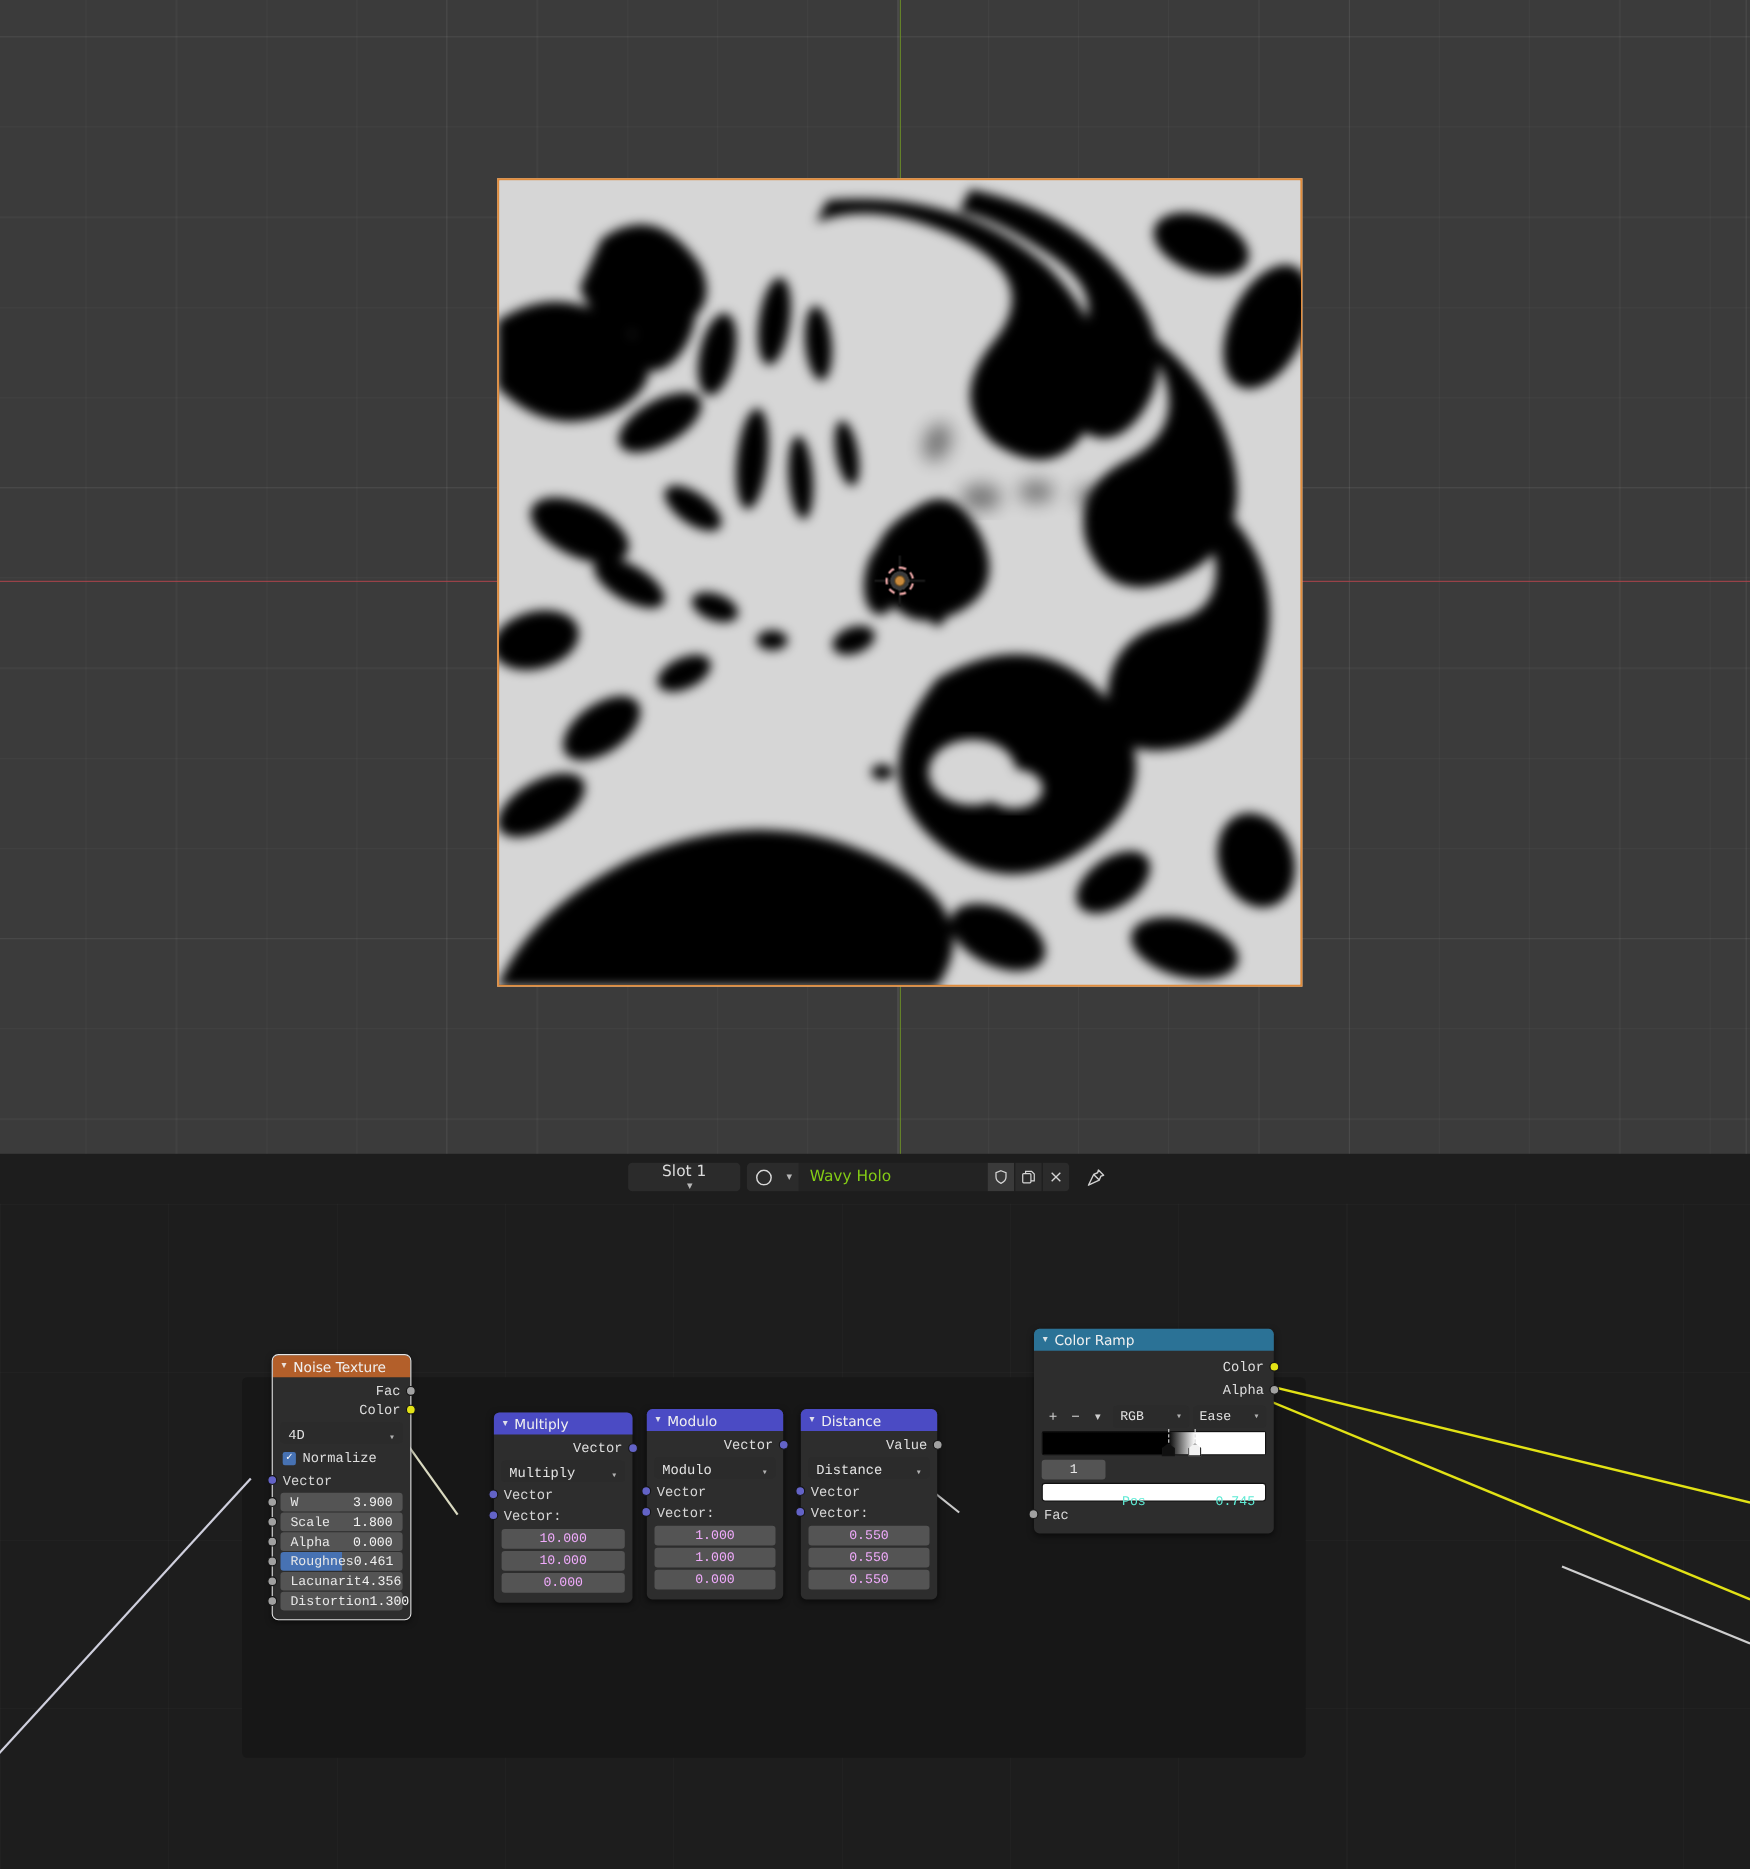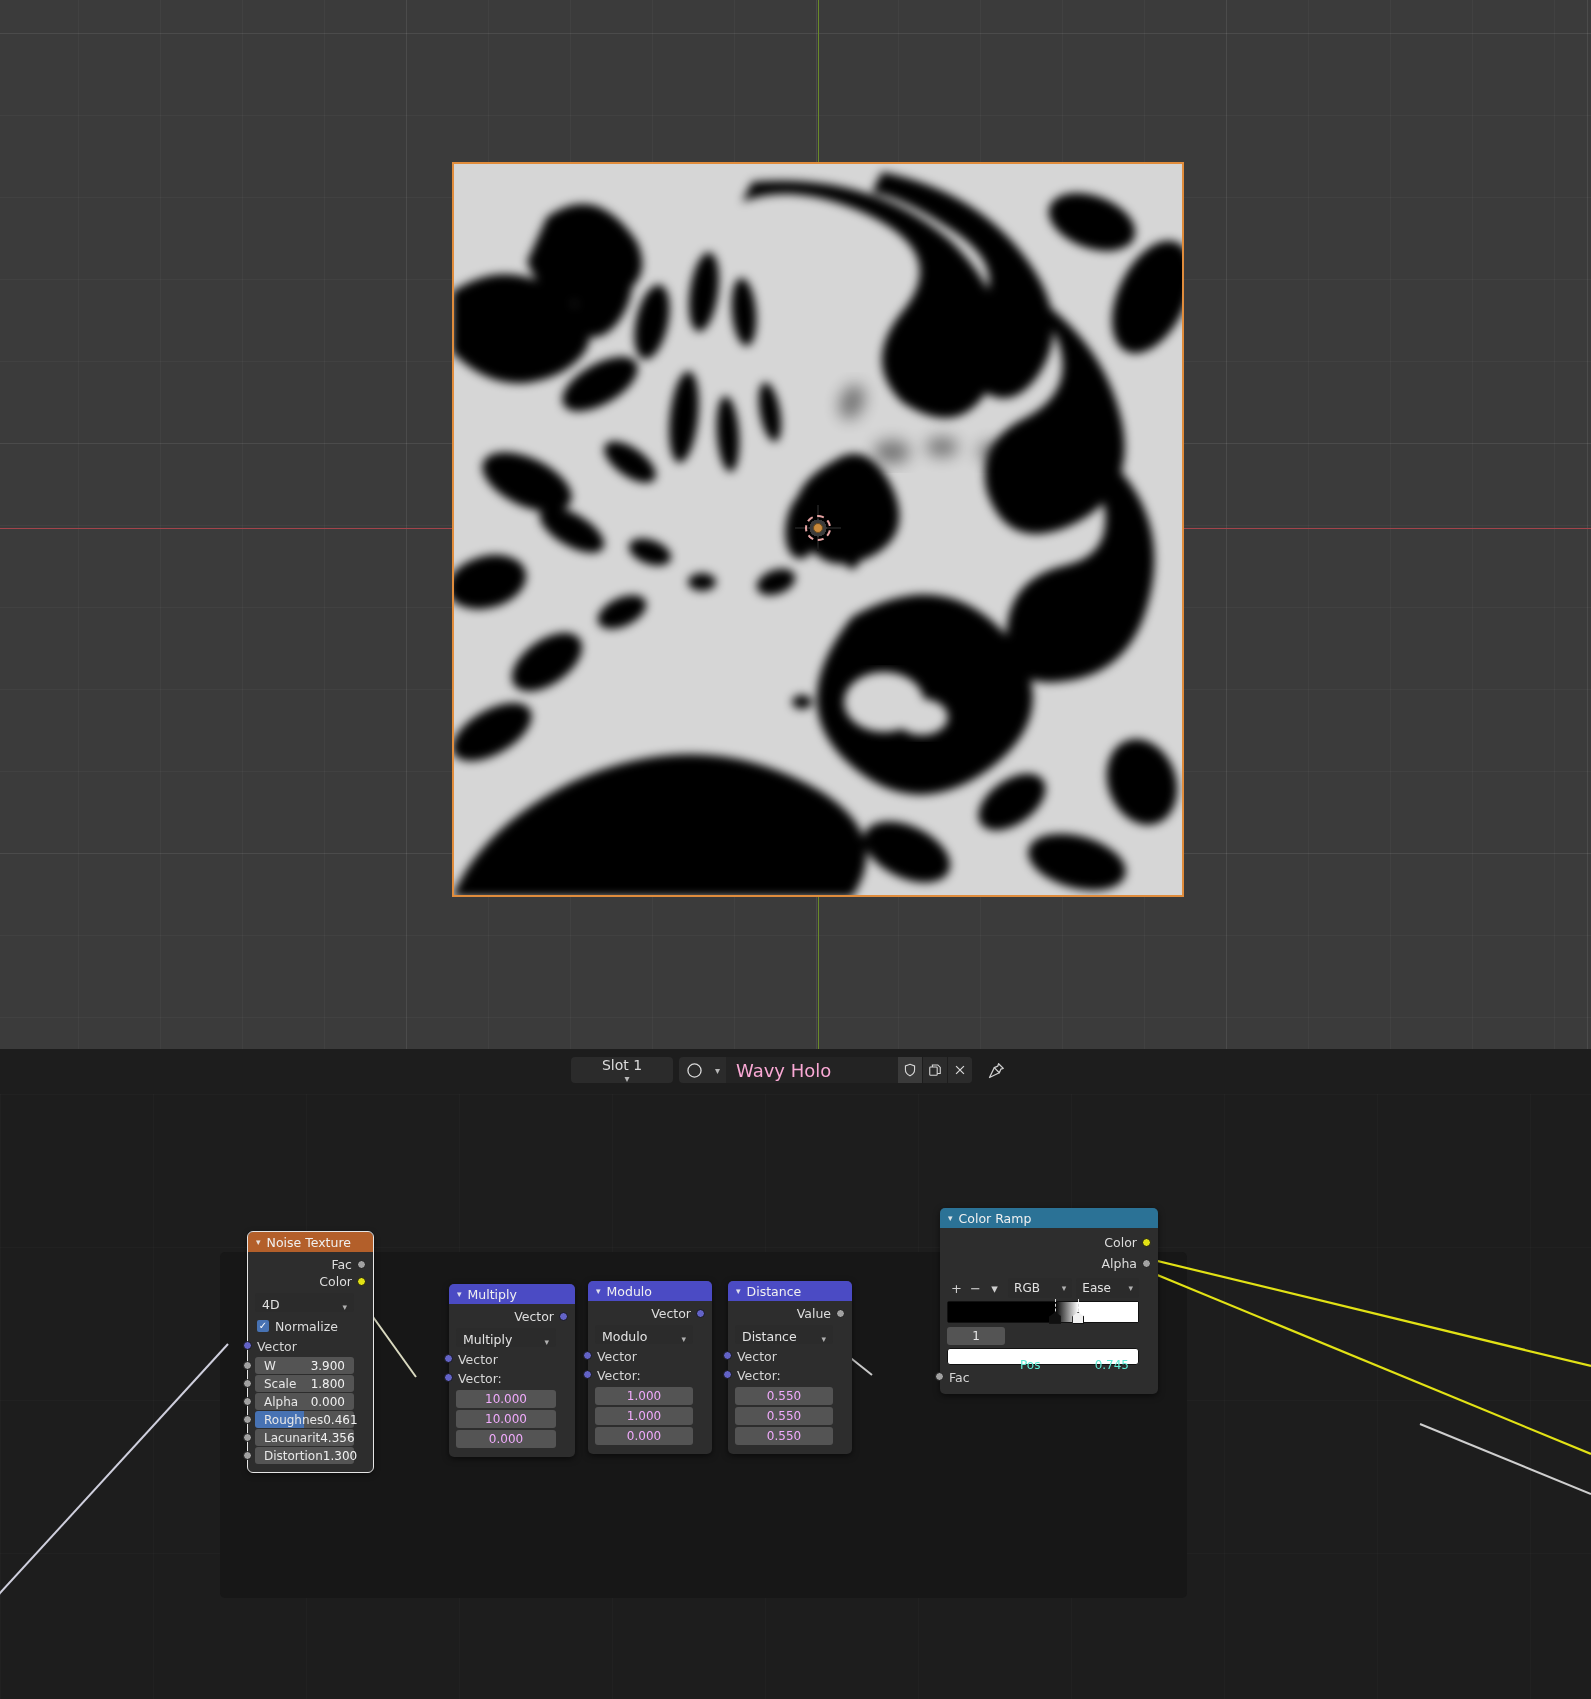--- a/index.html
+++ b/index.html
@@ -40,21 +40,21 @@
   
   #headerbar{position:absolute;left:0;top:1049px;width:1591px;height:45px;background:#1d1d1d;}
   .hb-inner{position:absolute;left:571px;top:8px;display:flex;align-items:center;gap:6px;height:26px;}
   .hb-select{display:flex;align-items:center;justify-content:space-between;
     height:26px;min-width:86px;padding:0 8px;background:#2b2b2b;border-radius:4px;
     color:#dcdcdc;font-size:14px;flex-direction:column;}
   .hb-chev{font-size:10px;color:#b8b8b8;margin-left:10px;}
   .hb-idblock{display:flex;align-items:center;height:26px;background:#2b2b2b;border-radius:4px;overflow:hidden;}
   .hb-idicon{display:flex;align-items:center;gap:3px;padding:0 6px 0 8px;}
   .hb-name{height:26px;min-width:152px;display:flex;align-items:center;padding:0 10px;
-    background:#232323;color:#f9a8d4;font-size:18px;}
+    background:#232323;color:#84cc16;font-size:14px;}
   .hb-btn{width:24px;height:26px;display:flex;align-items:center;justify-content:center;
     background:#2b2b2b;}
   .hb-btn.sep{border-left:1px solid #1d1d1d;}
   .hb-btn.shield{background:#3a3a3a;}
   .hb-pin{margin-left:10px;display:flex;align-items:center;}
 
   
   #nodeeditor{position:absolute;left:0;top:1094px;width:1591px;height:605px;background:#1d1d1d;overflow:hidden;}
   .ne-grid{position:absolute;inset:0;
     background-image:
@@ -63,21 +63,21 @@
   #nodeframe{position:absolute;left:220px;top:158px;width:967px;height:346px;
     background:#171717;border-radius:5px;}
   #links{position:absolute;inset:0;pointer-events:none;}
 
   .node{position:absolute;border-radius:5px;background:#2d2d2d;
     box-shadow:0 2px 6px rgba(0,0,0,.55);font-size:12.5px;color:#ddd;}
   .node.sel{outline:1.4px solid #e6e6e6;outline-offset:0px;}
   .nhead{height:20px;border-radius:5px 5px 0 0;display:flex;align-items:center;
     gap:6px;padding-left:8px;color:#f0f0f0;font-size:12.5px;}
   .nhead .chev{font-size:9px;opacity:.9;}
-  .nbody{padding:4px 12px 7px 0;}
+  .nbody{padding:4px 0 7px 0;font-family:Liberation Mono, monospace;}
   .row{height:17px;display:flex;align-items:center;padding:0 9px;position:relative;}
   .row.out{justify-content:flex-end;}
   .sock{position:absolute;width:9px;height:9px;border-radius:50%;border:1px solid #151515;box-sizing:border-box;}
   .sock.r{right:-5px;top:4px;}
   .sock.l{left:-5px;top:4px;}
   .s-gray{background:#a1a1a1;}
   .s-yellow{background:#e2e215;}
   .s-purple{background:#6363c7;}
   .field{margin:2px 7px;height:18px;border-radius:3px;background:#545454;
     display:flex;align-items:center;justify-content:center;color:#f0abfc;font-size:12px;}

